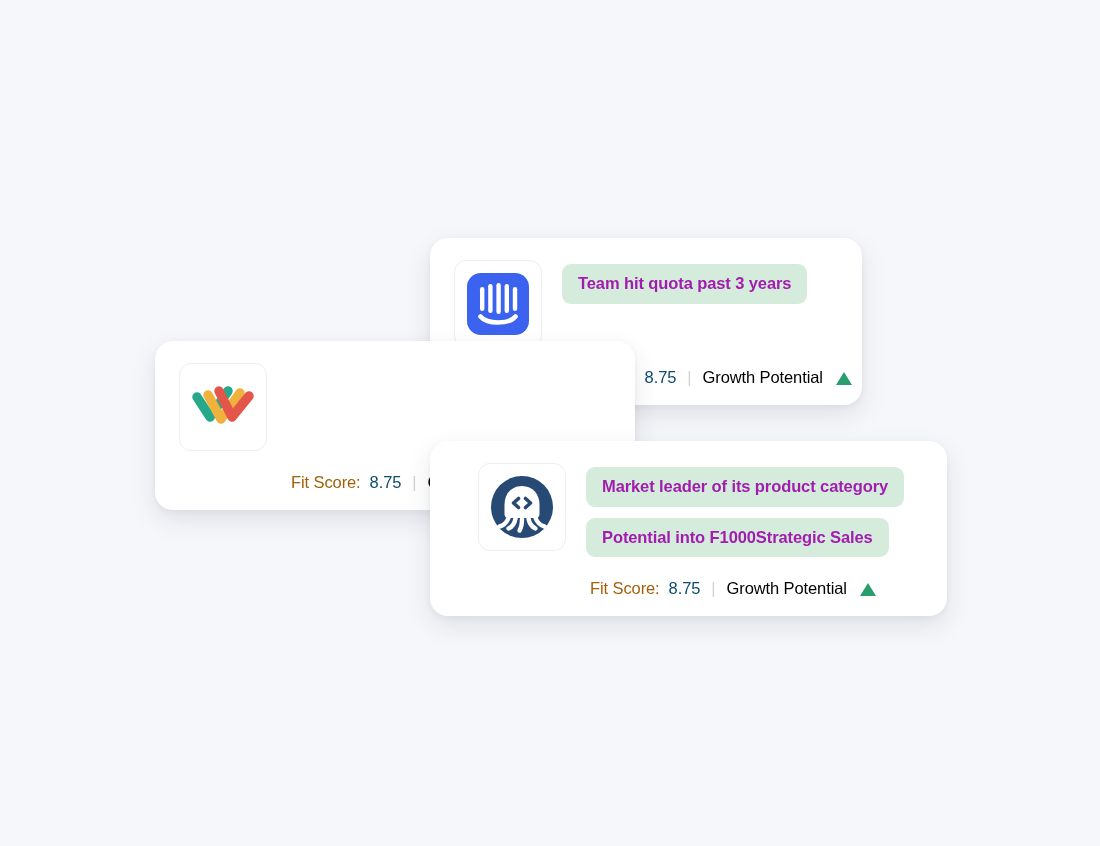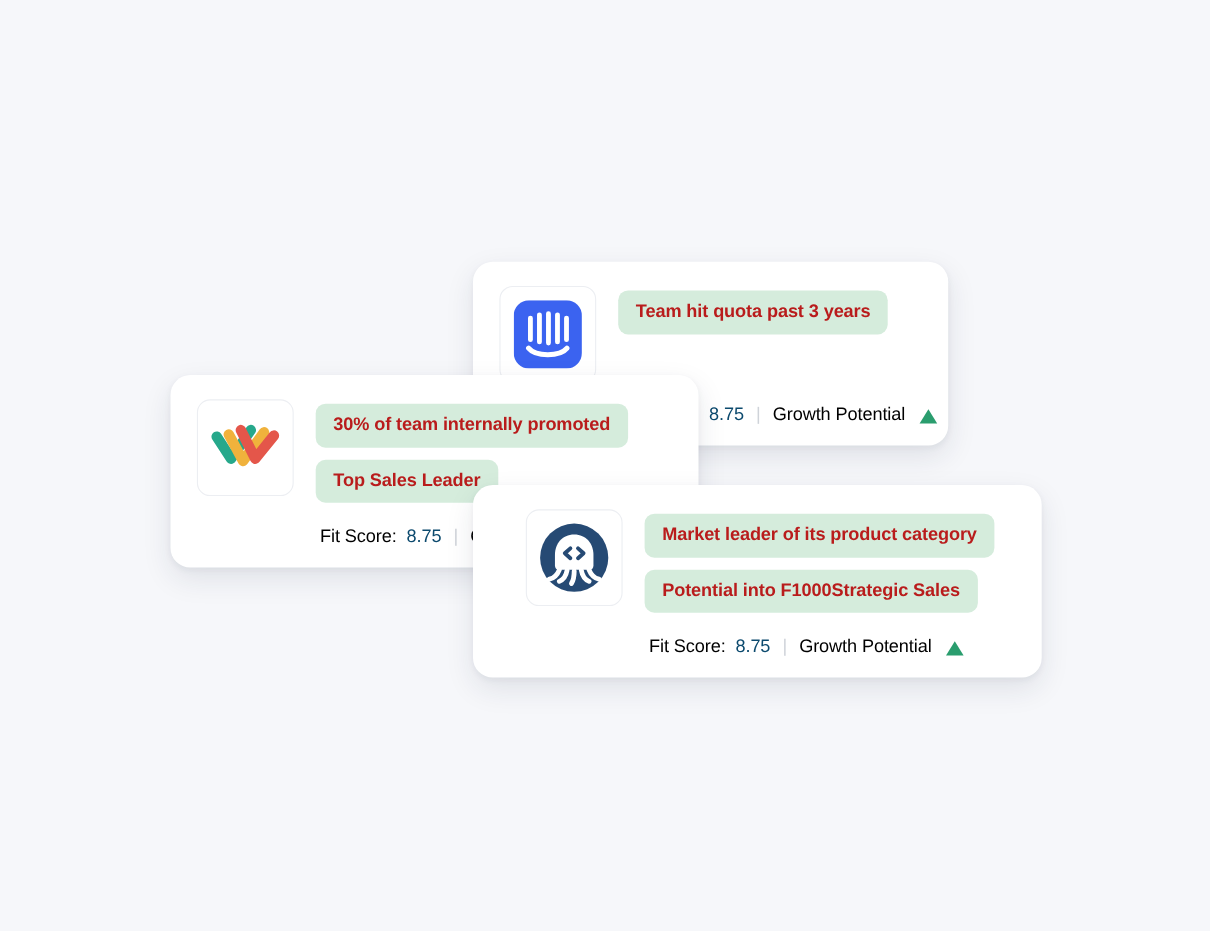--- a/index.html
+++ b/index.html
@@ -59,21 +59,21 @@
   
   .tags {
     display: flex;
     flex-direction: column;
     gap: 11px;
     padding-top: 4px;
   }
 
   .tag {
     background: #d5ecdc;
-    color: #b91c1c;
+    color: #a21caf;
     border-radius: 9px;
     padding: 11px 16px 12px 16px;
     font-size: 16.5px;
     font-weight: 700;
     letter-spacing: -0.1px;
     line-height: 1;
     align-self: flex-start;
     white-space: nowrap;
   }
 
@@ -82,21 +82,21 @@
     display: flex;
     align-items: center;
     gap: 9px;
     margin-top: 22px;
     padding-left: 4px;
     font-size: 16.5px;
     color: #9aa0a8;
     letter-spacing: -0.1px;
     white-space: nowrap;
   }
-  .meta .label { color: #000000; }
+  .meta .label { color: #a16207; }
   .meta .value { color: #0c4a6e; font-weight: 400; }
   .meta .sep {
     color: #cfd3d9;
     font-weight: 300;
     padding: 0 2px;
   }
   .meta .growth { color: #000000; }
   .meta .tri {
     display: inline-block;
     width: 0; height: 0;
@@ -182,24 +182,20 @@
           <svg width="66" height="50" viewBox="0 0 66 50" aria-hidden="true">
             <g fill="none" stroke-width="9.5" stroke-linecap="round" stroke-linejoin="round">
               <path d="M7 15 L20 35 L38 9" stroke="#26a88b"></path>
               <path d="M18 13 L31 37 L50 11" stroke="#f0b23c"></path>
               <path d="M29 9 L42 35 L59 14" stroke="#e4564a"></path>
             </g>
           </svg>
         </span>
       </div>
 
-      <div class="tags">
-        <span class="tag">30% of team internally promoted</span>
-        <span class="tag">Top Sales Leader</span>
-      </div>
 
     </div>
 
     <div class="meta">
       <span class="label">Fit Score:</span>
       <span class="value">8.75</span>
       <span class="sep">|</span>
       <span class="growth">Growth Potential</span>
       <span class="tri"></span>
     </div>

